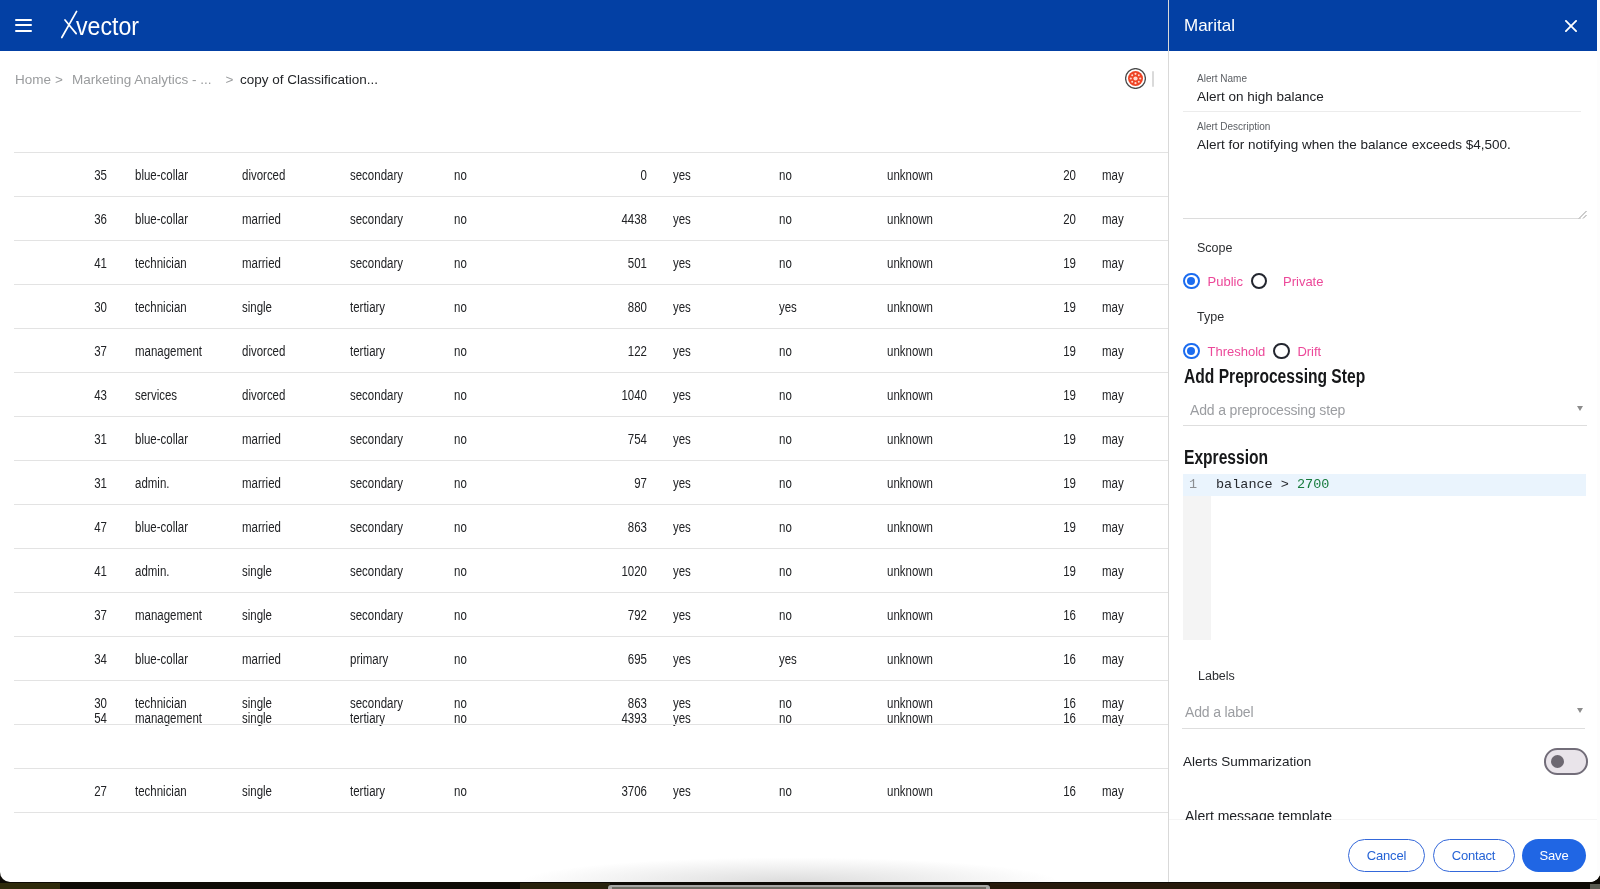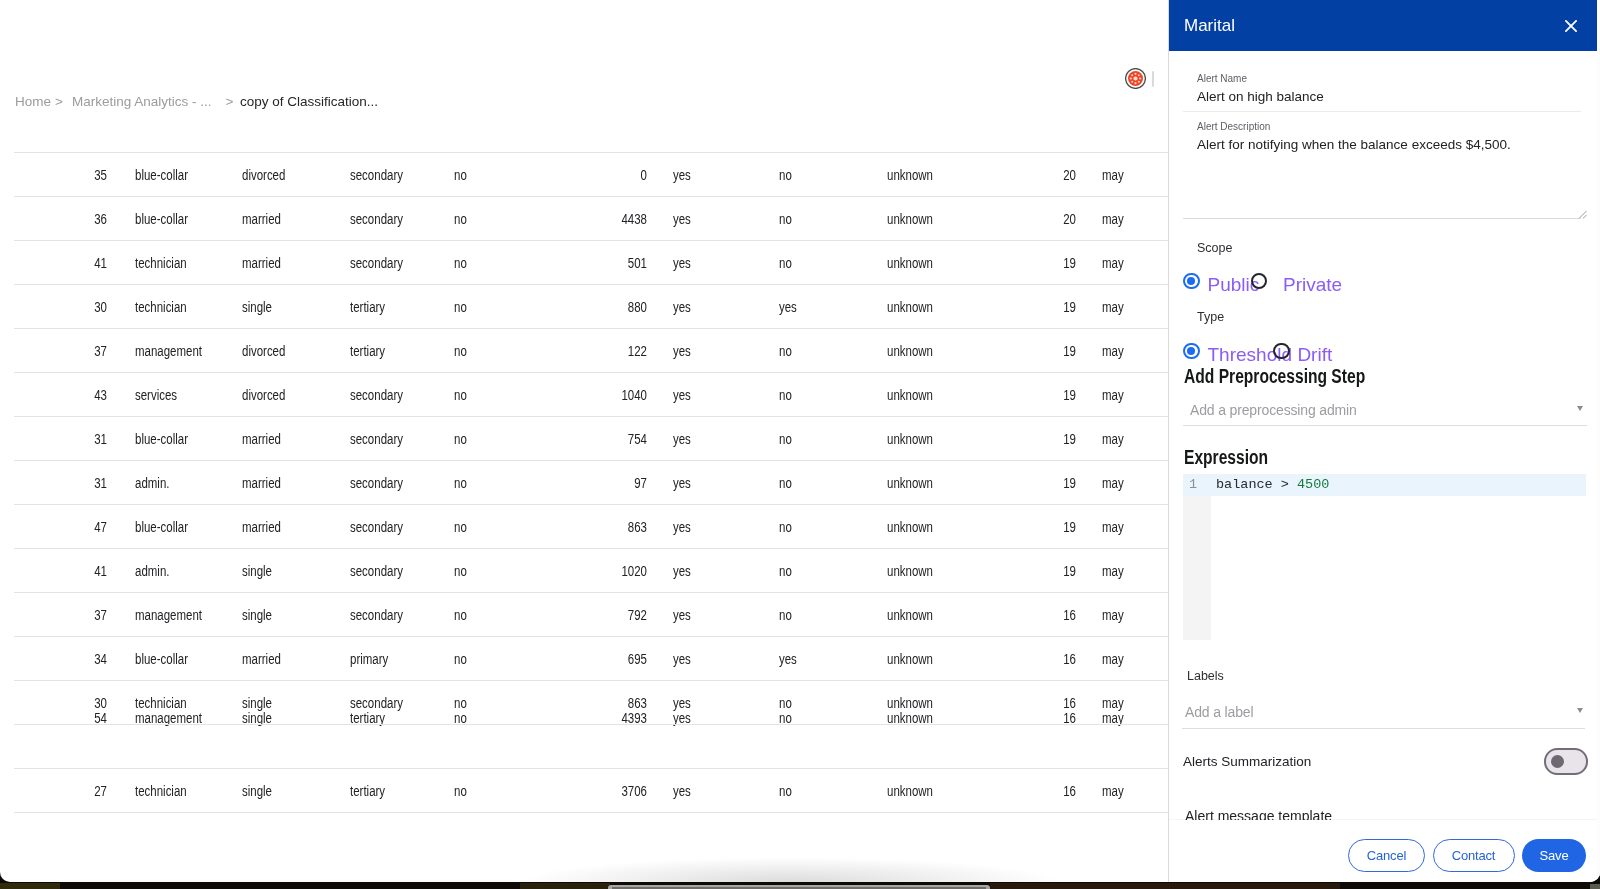--- a/index.html
+++ b/index.html
@@ -7,21 +7,21 @@
     font-family:"Liberation Sans",sans-serif; position:relative; }
   .abs { position:absolute; }
   #card { position:absolute; left:0; top:0; width:1600px; height:882px; background:#fff;
           border-radius:0 0 10px 10px; overflow:hidden; }
 
   
   #topbar { position:absolute; left:0; top:0; width:1600px; height:51px; background:#0340a4; }
   #burger span { position:absolute; left:0; width:17px; height:2.1px; background:#fff; border-radius:1px; }
 
   
-  .bc { position:absolute; top:71.5px; font-size:13.5px; height:16px; line-height:16px;margin-top:22px; }
+  .bc { position:absolute; top:71.5px; font-size:13.5px; height:16px; line-height:16px; }
   .bc.gray { color:#9a9c9e; }
   .bc.dark { color:#242629; }
 
   
   .hc { position:absolute; top:0; font-size:12.5px; color:#77787b; line-height:15px;
          transform:scaleX(.82); transform-origin:0 50%; white-space:nowrap; }
   .cc { position:absolute; top:14px; font-size:14px; color:#212225; line-height:16px;
          transform:scaleX(.82); transform-origin:0 50%; white-space:nowrap; }
   .ra { text-align:right; transform-origin:100% 50% !important; }
   .row { position:absolute; left:0; width:1168px; height:44px; }
@@ -37,21 +37,21 @@
   .seclabel { position:absolute; font-size:12.5px; color:#2c2e31; }
   .heading { position:absolute; font-size:20px; font-weight:700; color:#17181a;
               transform:scaleX(.78); transform-origin:0 50%; white-space:nowrap; }
   .placeholder { position:absolute; font-size:14px; letter-spacing:-0.15px; color:#9b9da1; }
   .hr { position:absolute; height:1px; background:#ececec; }
   .radio { position:absolute; width:16.6px; height:16.6px; border-radius:50%; }
   .radio.on { border:2px solid #1b6cf0; }
   .radio.on::after { content:""; position:absolute; left:2.3px; top:2.3px; width:8px; height:8px;
                       border-radius:50%; background:#1b6cf0; }
   .radio.off { border:2px solid #23262f; }
-  .rlabel { position:absolute; font-size:19px; color:#8b5cf6;text-align:center; }
+  .rlabel { position:absolute; font-size:13px; color:#ec4899;text-align:center; }
   .caret { position:absolute; width:0; height:0; border-left:3.4px solid transparent;
             border-right:3.4px solid transparent; border-top:5.8px solid #8c8c8c; }
 
   
   #editor { position:absolute; left:14px; top:474px; width:572px; height:166px; }
   #gutter { position:absolute; left:0; top:0; width:28px; height:166px; background:#f4f4f4; }
   #line1 { position:absolute; left:0; top:0; width:403px; height:22px; background:#eaf4fd; }
   .mono { font-family:"Liberation Mono",monospace; font-size:13.5px; line-height:22px; }
 
   
@@ -64,20 +64,34 @@
   .btn { position:absolute; top:839px; height:33px; border-radius:17px; font-size:13px; letter-spacing:-0.2px;
           line-height:31px; text-align:center; }
   .btn.outline { border:1px solid #3468da; color:#2563d6; background:#fff; }
   .btn.fill { background:#2066e4; color:#fff; line-height:33px; }
 </style>
 </head>
 <body>
 
 <div id="card">
 
+<div id="topbar">
+  <div id="burger" style="position:absolute;left:15px;top:19px;width:17px;height:13px;">
+    <span style="top:0"></span>
+        <span style="top:5.3px"></span>
+        <span style="top:10.6px"></span>
+  </div>
+  <svg style="position:absolute;left:58px;top:8px" width="125" height="38" viewBox="0 0 125 38">
+    <g stroke="#fff" stroke-width="1.7" stroke-linecap="round" fill="none">
+      <line x1="18.6" y1="3.4" x2="3.8" y2="29.5"></line>
+      <line x1="7.0" y1="12.0" x2="18.2" y2="25.6"></line>
+    </g>
+    <text x="18" y="26.6" fill="#fff" font-family="Liberation Sans" font-size="26" font-weight="400" textLength="63" lengthAdjust="spacingAndGlyphs">vector</text>
+  </svg>
+</div>
 
 <span class="bc gray" style="left:15px">Home</span>
 <span class="bc gray" style="left:55px">&gt;</span>
 <span class="bc gray" style="left:72px">Marketing Analytics - ...</span>
 <span class="bc gray" style="left:225.5px">&gt;</span>
 <span class="bc dark" style="left:240px">copy of Classification...</span>
 
 <svg class="abs" style="left:1125px;top:68px" width="21" height="21" viewBox="0 0 21 21">
   <circle cx="10.5" cy="10.5" r="9.9" fill="#fff" stroke="#4a4a4a" stroke-width="1.3"></circle>
   <circle cx="10.5" cy="10.5" r="7.5" fill="#ee4425"></circle>
@@ -344,33 +358,33 @@
   <div class="radio off" style="left:81.8px;top:272.6px"></div>
   <span class="rlabel" style="left:114px;top:273.5px">Private</span>
 
   <span class="seclabel" style="left:28px;top:310px">Type</span>
   <div class="radio on" style="left:14px;top:342.8px"></div>
   <span class="rlabel" style="left:38.5px;top:343.7px">Threshold</span>
   <div class="radio off" style="left:104.3px;top:342.8px"></div>
   <span class="rlabel" style="left:128.4px;top:343.7px">Drift</span>
 
   <span class="heading" style="left:15px;top:365px">Add Preprocessing Step</span>
-  <span class="placeholder" style="left:21px;top:401.5px">Add a preprocessing admin</span>
+  <span class="placeholder" style="left:21px;top:401.5px">Add a preprocessing step</span>
   <div class="caret" style="left:407.5px;top:405.8px"></div>
   <div class="hr" style="left:14px;top:424.5px;width:404px;background:#dedede"></div>
 
   <span class="heading" style="left:15px;top:446px">Expression</span>
   <div id="editor">
     <div id="gutter"></div>
     <div id="line1"></div>
     <span class="mono" style="position:absolute;left:6px;top:0;color:#8c8f93">1</span>
-    <span class="mono" style="position:absolute;left:33px;top:0;color:#282b30">balance &gt; <span style="color:#177b3d">4500</span></span>
+    <span class="mono" style="position:absolute;left:33px;top:0;color:#282b30">balance &gt; <span style="color:#177b3d">2700</span></span>
   </div>
 
-  <span class="seclabel" style="left:18px;top:668.5px">Labels</span>
+  <span class="seclabel" style="left:29px;top:668.5px">Labels</span>
   <span class="placeholder" style="left:16px;top:704px">Add a label</span>
   <div class="caret" style="left:407.5px;top:707.6px"></div>
   <div class="hr" style="left:13px;top:727.5px;width:403px;background:#dedede"></div>
 
   <span class="pvalue" style="left:14px;top:754px">Alerts Summarization</span>
   <div id="toggle"></div>
 
   <span class="pvalue" style="left:16px;top:807.5px;font-size:14px">Alert message template</span>
 
   <div class="abs" style="left:0;top:820px;width:431px;height:62px;background:#fff;box-shadow:0 -1px 0 rgba(0,0,0,0.04)"></div>

